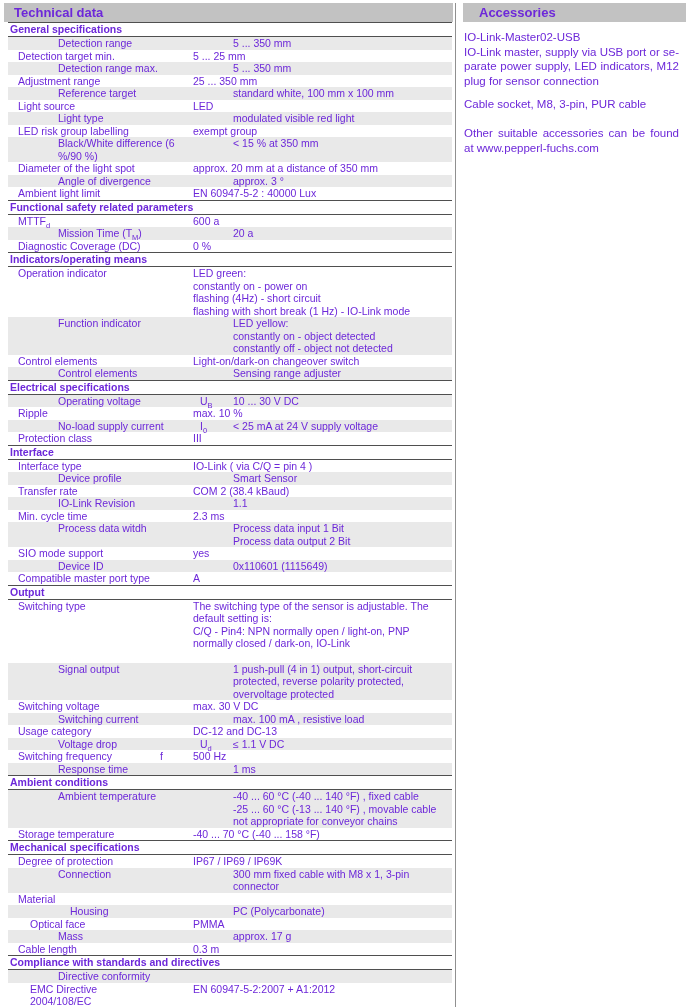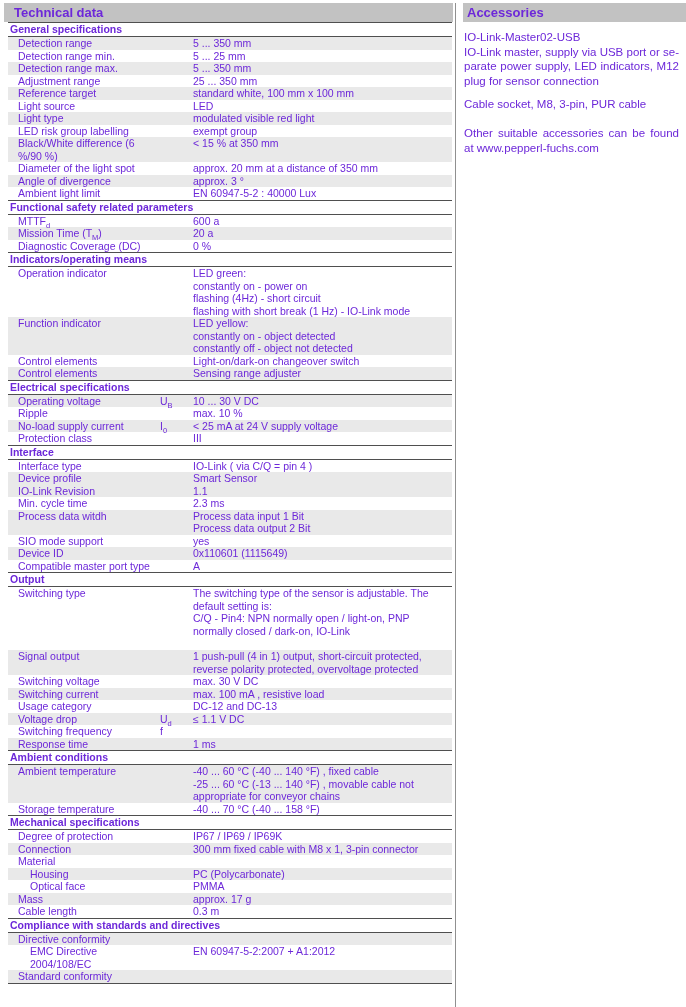--- a/index.html
+++ b/index.html
@@ -27,33 +27,33 @@
     border-top:1px solid var(--rule,#4f4f4f);
     border-bottom:1px solid var(--rule,#4f4f4f);
     font-weight:bold;font-size:10.5px;line-height:13px;
     padding:0 0 0 2px;
   }
   .section-title span{display:inline-block;max-width:232px;}
   .spec-row{
     display:flex;margin-left:4px;width:444px;box-sizing:border-box;
     font-size:10.5px;line-height:12.5px;
   }
-  .spec-row.shaded{background:var(--shade,#e9e9e9);}
+  .spec-row.shaded{background:var(--shade,#e9e9e9);padding-left:40px;}
   .cell-label{flex:none;width:152px;padding-left:10px;box-sizing:border-box;}
   .cell-label.ind{padding-left:22px;}
   .cell-sym{flex:none;width:33px;box-sizing:border-box;}
   .cell-val{flex:1;padding-right:6px;box-sizing:border-box;}
   sub{font-size:7.5px;line-height:0;}
   .row-gap{height:13px;}
   .table-bottom{margin-left:4px;width:444px;border-top:1px solid var(--rule,#4f4f4f);}
   
   .divider{width:1px;background:#909090;margin-left:2px;flex:none;}
   
   .right-col{flex:1;margin-left:7px;}
-  .right-col .title-bar{padding-left:4px;}
+  .right-col .title-bar{padding-left:16px;}
   .acc-body{padding:8px 7px 0 1px;}
   .acc-item{margin-bottom:9px;}
   .acc-name{font-weight:normal;font-size:11.5px;line-height:14.5px;}
   .acc-desc{font-size:11.5px;line-height:14.5px;text-align:justify;}
   .acc-note{margin:14px 0 0 0;font-size:11.5px;line-height:15px;text-align:justify;}
 </style>
 </head>
 <body>
 
 <div class="page">
@@ -61,21 +61,21 @@
   <div class="left-col">
     <div class="title-bar">Technical data</div>
     <div id="tech-table">
         <div class="section-title"><span>General specifications</span></div>
         <div class="spec-row shaded">
           <div class="cell-label">Detection range</div>
           <div class="cell-sym"></div>
           <div class="cell-val">5 ... 350 mm</div>
         </div>
         <div class="spec-row">
-          <div class="cell-label">Detection range min.</div>
+          <div class="cell-label">Detection target min.</div>
           <div class="cell-sym"></div>
           <div class="cell-val">5 ... 25 mm</div>
         </div>
         <div class="spec-row shaded">
           <div class="cell-label">Detection range max.</div>
           <div class="cell-sym"></div>
           <div class="cell-val">5 ... 350 mm</div>
         </div>
         <div class="spec-row">
           <div class="cell-label">Adjustment range</div>
@@ -184,20 +184,25 @@
         <div class="spec-row">
           <div class="cell-label">Interface type</div>
           <div class="cell-sym"></div>
           <div class="cell-val">IO-Link ( via C/Q = pin 4 )</div>
         </div>
         <div class="spec-row shaded">
           <div class="cell-label">Device profile</div>
           <div class="cell-sym"></div>
           <div class="cell-val">Smart Sensor</div>
         </div>
+        <div class="spec-row">
+          <div class="cell-label">Transfer rate</div>
+          <div class="cell-sym"></div>
+          <div class="cell-val">COM 2 (38.4 kBaud)</div>
+        </div>
         <div class="spec-row shaded">
           <div class="cell-label">IO-Link Revision</div>
           <div class="cell-sym"></div>
           <div class="cell-val">1.1</div>
         </div>
         <div class="spec-row">
           <div class="cell-label">Min. cycle time</div>
           <div class="cell-sym"></div>
           <div class="cell-val">2.3 ms</div>
         </div>
@@ -249,20 +254,21 @@
           <div class="cell-val">DC-12 and DC-13</div>
         </div>
         <div class="spec-row shaded">
           <div class="cell-label">Voltage drop</div>
           <div class="cell-sym">U<sub>d</sub></div>
           <div class="cell-val">≤ 1.1 V DC</div>
         </div>
         <div class="spec-row">
           <div class="cell-label">Switching frequency</div>
           <div class="cell-sym">f</div>
+          <div class="cell-val">500 Hz</div>
         </div>
         <div class="spec-row shaded">
           <div class="cell-label">Response time</div>
           <div class="cell-sym"></div>
           <div class="cell-val">1 ms</div>
         </div>
         <div class="section-title"><span>Ambient conditions</span></div>
         <div class="spec-row shaded">
           <div class="cell-label">Ambient temperature</div>
           <div class="cell-sym"></div>

